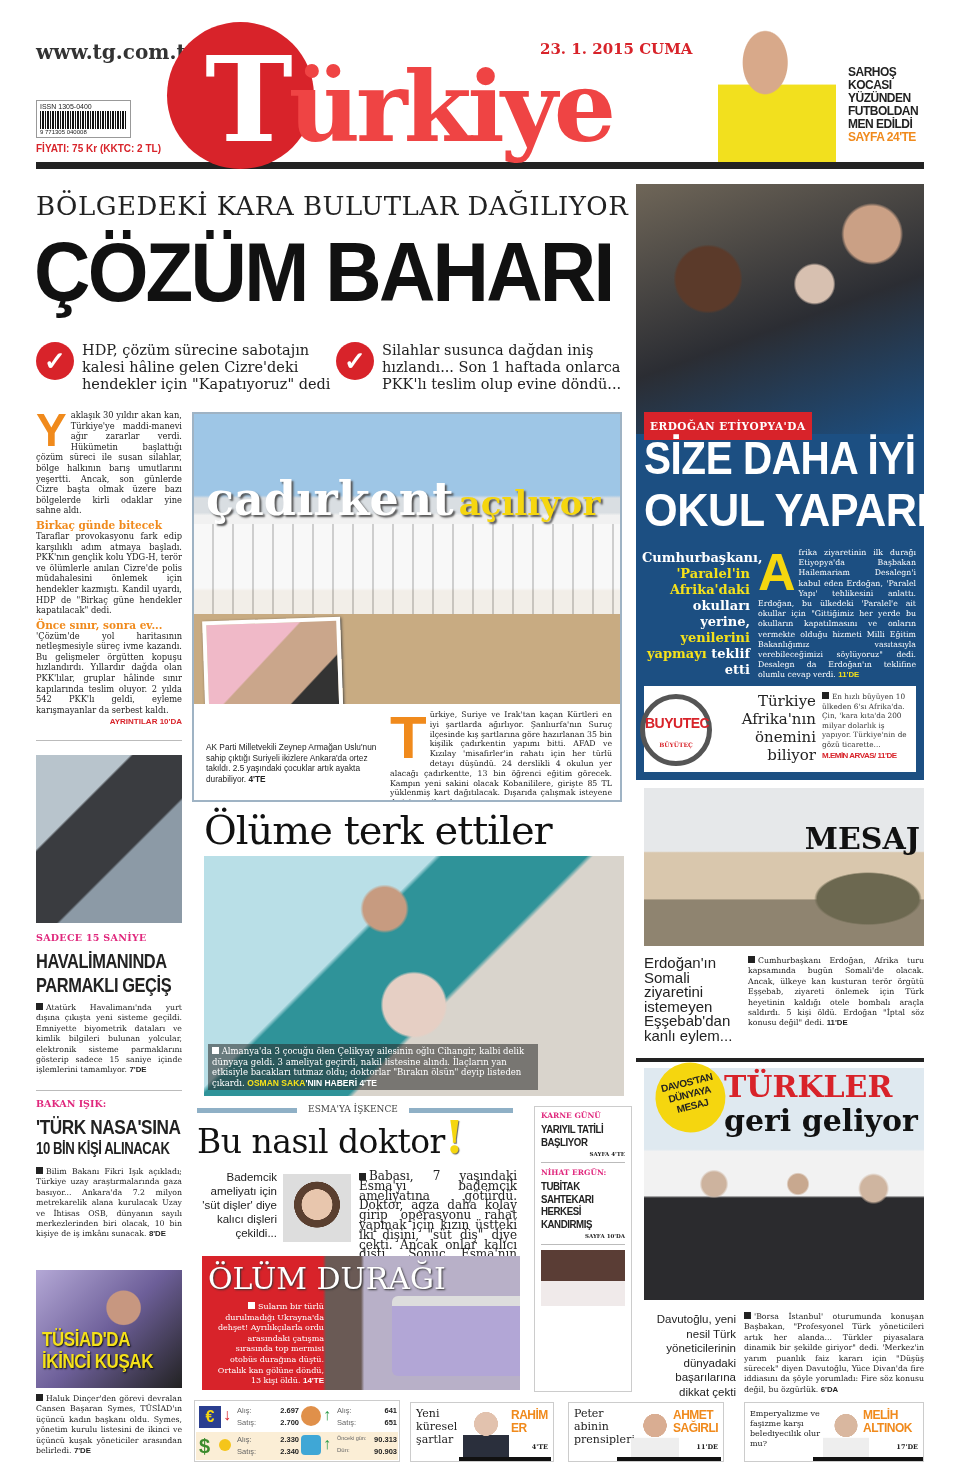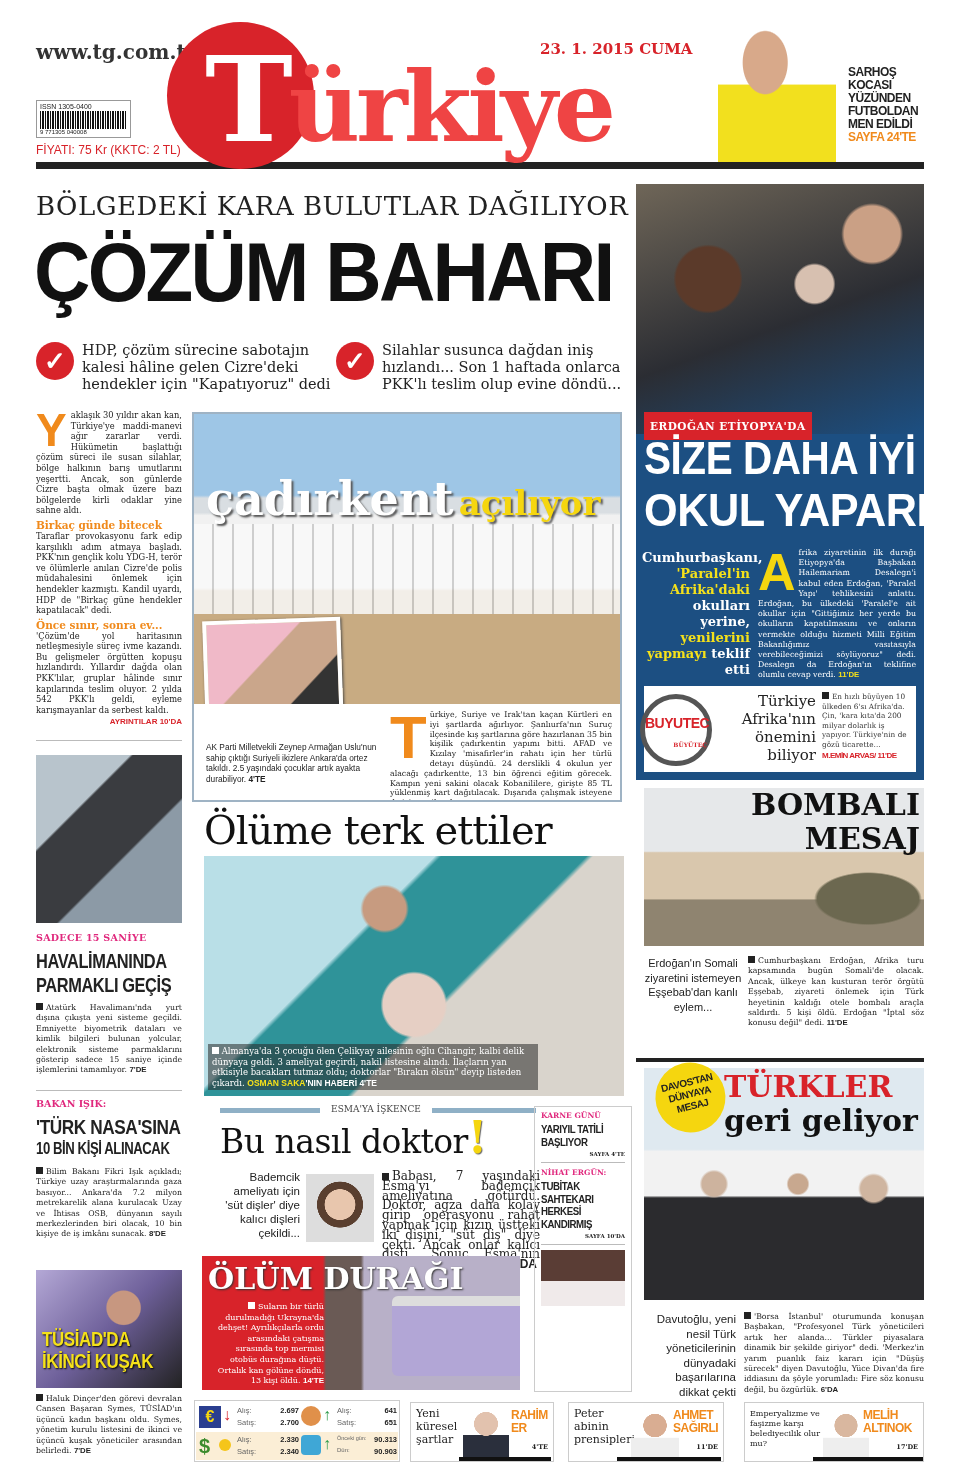--- a/index.html
+++ b/index.html
@@ -18,21 +18,21 @@
 </style>
 </head>
 <body>
 
 <div class="abs sans" style="left:36px;top:40px;font-size:20px;font-weight:bold;font-family:'DejaVu Serif',serif;color:#333">www.tg.com.tr</div>
 <div class="abs" style="left:36px;top:100px;width:95px;height:38px;border:1px solid #999;background:#fff;padding:2px 3px">
   <div class="sans" style="font-size:7px;line-height:8px">ISSN 1305-0400</div>
   <div style="height:18px;background:repeating-linear-gradient(90deg,#111 0 1px,#fff 1px 2px,#111 2px 4px,#fff 4px 5px)"></div>
   <div class="sans" style="font-size:6px;line-height:7px">9 771305 040008</div>
 </div>
-<div class="abs sans red" style="left:36px;top:143px;font-size:12px;font-weight:normal">FİYATI: 75 Kr  (KKTC: 2 TL)</div>
+<div class="abs sans red" style="left:36px;top:143px;font-size:10px;font-weight:bold">FİYATI: 75 Kr  (KKTC: 2 TL)</div>
 
 <div class="abs" style="left:167px;top:22px;width:147px;height:147px;border-radius:50%;background:#d8232a"></div>
 <div class="abs" style="left:205px;top:40px;height:120px;white-space:nowrap">
   <span style="font-family:'DejaVu Serif',serif;font-weight:bold;font-size:118px;line-height:120px;color:#fff;letter-spacing:-4px">T</span><span style="font-family:'DejaVu Serif',serif;font-weight:bold;font-size:98px;line-height:120px;color:#ef4444;letter-spacing:-4px">ürkiye</span>
 </div>
 <div class="abs red" style="left:540px;top:40px;font-size:15px;font-weight:bold;font-family:'DejaVu Serif',serif">23. 1. 2015 CUMA</div>
 
 <div class="abs photo" style="left:718px;top:20px;width:118px;height:142px;background:radial-gradient(ellipse at 40% 30%,#d8a98a 0 22%,transparent 23%),linear-gradient(180deg,#fff 0 45%,#f2e01e 46% 100%);border-radius:40% 40% 0 0"></div>
 <div class="abs" style="left:848px;top:66px;width:90px">
   <div class="cond" style="font-size:12px;line-height:13px">SARHOŞ</div>
@@ -97,21 +97,21 @@
   <div class="ser" style="position:absolute;left:6px;top:366px;width:108px;text-align:right;font-size:13px;line-height:16px;font-weight:bold">
     <span style="color:#fff">Cumhurbaşkanı, </span><span style="color:#f5e11a">'Paralel'in Afrika'daki</span><span style="color:#fff"> okulları yerine, </span><span style="color:#f5e11a">yenilerini yapmayı</span><span style="color:#fff"> teklif etti</span>
   </div>
   <div class="small" style="position:absolute;left:122px;top:364px;width:158px;color:#fff;font-size:7.8px;line-height:10.2px">
     <span class="sans" style="float:left;font-size:52px;line-height:48px;font-weight:bold;color:#f5d60f;margin-right:3px">A</span>
     <span>frika ziyaretinin ilk durağı Etiyopya'da Başbakan Hailemariam Desalegn'i kabul eden Erdoğan, 'Paralel Yapı' tehlikesini anlattı. Erdoğan, bu ülkedeki 'Paralel'e ait okullar için "Gittiğimiz her yerde bu okulların kapatılmasını ve onların vermekte olduğu hizmeti Milli Eğitim Bakanlığımız vasıtasıyla verebileceğimizi söylüyoruz" dedi. Desalegn da Erdoğan'ın teklifine olumlu cevap verdi.</span>
     <b class="sans" style="color:#f5e11a">11'DE</b>
   </div>
 
   <div style="position:absolute;left:8px;top:502px;width:272px;height:86px;background:#fff">
-    <div style="position:absolute;left:-4px;top:8px;width:72px;height:72px;border-radius:50%;border:5px solid #555;background:#fff;text-align:right">
+    <div style="position:absolute;left:-4px;top:8px;width:72px;height:72px;border-radius:50%;border:5px solid #555;background:#fff;text-align:center">
       <div class="cond red" style="font-size:14px;line-height:36px;margin-top:6px;transform:none">BUYUTEC</div>
       <div class="ser red" style="font-size:6px;font-weight:bold">BÜYÜTEÇ</div>
     </div>
     <div class="ser" style="position:absolute;left:72px;top:6px;width:100px;text-align:right;font-size:15px;line-height:18px;color:#222">Türkiye Afrika'nın önemini biliyor</div>
     <div style="position:absolute;left:178px;top:6px;width:90px;font-size:7.3px;line-height:9.5px;color:#333">
       <span class="bullet">En hızlı büyüyen 10 ülkeden 6'sı Afrika'da. Çin, 'kara kıta'da 200 milyar dolarlık iş yapıyor. Türkiye'nin de gözü ticarette...</span>
       <div class="cond red" style="font-size:8px;margin-top:2px;transform:none"><span>M.EMİN ARVAS</span><span>/ 11'DE</span></div>
     </div>
   </div>
 </div>
@@ -151,31 +151,30 @@
   <div style="position:absolute;left:4px;top:50px;width:420px;height:240px;background:radial-gradient(circle at 43% 22%,#c79b80 0 7%,transparent 8%),radial-gradient(circle at 50% 62%,#e6cfc4 0 12%,transparent 13%),linear-gradient(135deg,#b9dfe7 0 35%,#2f9399 36% 58%,#d9d4cc 59%)"></div>
   <div class="ser" style="position:absolute;left:8px;top:238px;width:330px;font-size:8.5px;line-height:10.6px;color:#fff;background:rgba(40,40,40,.55);padding:2px 4px">
     <span style="display:inline-block;width:7px;height:7px;background:#fff"></span>
     <span>Almanya'da 3 çocuğu ölen Çelikyay ailesinin oğlu Cihangir, kalbi delik dünyaya geldi. 3 ameliyat geçirdi, nakil listesine alındı. İlaçların yan etkisiyle bacakları tutmaz oldu; doktorlar "Bırakın ölsün" deyip listeden çıkardı.</span>
     <b class="sans" style="color:#f5e11a">OSMAN SAKA</b><b class="sans">'NIN HABERİ 4'TE</b>
   </div>
 </div>
 
 <div class="abs" style="left:644px;top:788px;width:280px;height:262px">
   <div style="position:absolute;left:0;top:0;width:280px;height:158px;background:radial-gradient(ellipse at 80% 70%,#6c6850 0 16%,transparent 17%),linear-gradient(180deg,#e6e8ea 0 40%,#d9c7ad 41% 70%,#8f8470 71%)"></div>
-  <div class="ser" style="position:absolute;right:4px;top:0;font-size:30px;line-height:34px;font-weight:bold;color:#111">BOMBALI</div>
   <div class="ser" style="position:absolute;right:4px;top:34px;font-size:30px;line-height:34px;font-weight:bold;color:#111">MESAJ</div>
-  <div class="sans" style="position:absolute;left:0;top:168px;width:98px;text-align:center;font-size:11px;line-height:14.5px;color:#222">Erdoğan'ın Somali ziyaretini istemeyen Eşşebab'dan kanlı eylem...</div>
+  <div class="sans" style="position:absolute;left:0;top:168px;width:98px;text-align:left;font-size:15px;line-height:14.5px;color:#222">Erdoğan'ın Somali ziyaretini istemeyen Eşşebab'dan kanlı eylem...</div>
   <div class="small" style="position:absolute;left:104px;top:168px;width:176px;font-size:7.8px;line-height:10.4px">
     <span class="bullet">Cumhurbaşkanı Erdoğan, Afrika turu kapsamında bugün Somali'de olacak. Ancak, ülkeye kan kusturan terör örgütü Eşşebab, ziyareti önlemek için Türk heyetinin kaldığı otele bombalı araçla saldırdı. 5 kişi öldü. Erdoğan "İptal söz konusu değil" dedi.</span>
     <b class="sans">11'DE</b>
   </div>
 </div>
 <div class="abs" style="left:636px;top:1058px;width:288px;height:4px;background:#222"></div>
 
-<div class="abs" style="left:216px;top:1104px;width:326px;height:146px">
+<div class="abs" style="left:193px;top:1104px;width:326px;height:146px">
   <div style="position:absolute;left:4px;top:4px;width:100px;height:5px;background:#8fb0c6"></div>
   <div class="ser" style="position:absolute;left:110px;top:0;width:100px;text-align:center;font-size:9px;color:#444">ESMA'YA İŞKENCE</div>
   <div style="position:absolute;left:216px;top:4px;width:104px;height:5px;background:#8fb0c6"></div>
   <div class="ser" style="position:absolute;left:4px;top:14px;font-size:33px;line-height:40px;white-space:nowrap;color:#111;letter-spacing:-.5px">
     <span>Bu nasıl doktor</span><span style="color:#f5d60f;font-weight:bold;font-size:44px;text-shadow:1px 1px 1px #666">!</span>
   </div>
   <div class="sans" style="position:absolute;left:0;top:66px;width:84px;text-align:right;font-size:11.5px;line-height:14px;color:#222">Bademcik ameliyatı için 'süt dişler' diye kalıcı dişleri çekildi...</div>
   <div style="position:absolute;left:90px;top:70px;width:68px;height:68px;background:radial-gradient(circle at 50% 45%,#e8c6ad 0 30%,#5a3f2f 31% 45%,#ddd 46%)"></div>
   <div class="small" style="position:absolute;left:166px;top:68px;width:158px;font-size:12px;line-height:9.8px">
     <span class="bullet">Babası, 7 yaşındaki Esma'yı bademcik ameliyatına götürdü. Doktor, ağza daha kolay girip operasyonu rahat yapmak için kızın üstteki iki dişini, "süt diş" diye çekti. Ancak onlar kalıcı dişti... Sonuç, Esma'nın psikolojisi bozuldu!</span>
@@ -194,21 +193,21 @@
     <div class="ser pink" style="font-size:7.5px;font-weight:bold">NİHAT ERGÜN:</div>
     <div class="cond" style="font-size:11px;line-height:12.5px;margin-top:3px;transform:scaleX(.88);width:100px">TUBİTAK SAHTEKARI HERKESİ KANDIRMIŞ</div>
     <div class="ser" style="font-size:5.5px;font-weight:bold;text-align:right;margin-top:3px">SAYFA 10'DA</div>
   </div>
   <div class="hr" style="margin:5px 0"></div>
   <div style="height:56px;background:linear-gradient(180deg,#5a3d35 0 55%,#f0eaea 56%),radial-gradient(circle,#3c6fae,#222)"></div>
 </div>
 
 <div class="abs" style="left:202px;top:1256px;width:318px;height:134px;background:linear-gradient(90deg,#d8232a 0 38%,#6a5a55 39% 50%,#b8b0c8 51% 100%);overflow:hidden">
   <div style="position:absolute;left:190px;top:40px;width:128px;height:80px;background:#b2a6d6;border-radius:6px 0 0 6px;border-top:10px solid #ddd"></div>
-  <div class="ser" style="position:absolute;left:6px;top:6px;font-size:30px;line-height:34px;font-weight:bold;color:#fff;white-space:nowrap;text-shadow:1px 1px 2px #333">ÖLÜM DURAĞI</div>
+  <div class="ser" style="position:absolute;left:6px;top:6px;font-size:30px;line-height:34px;font-weight:normal;color:#fff;white-space:nowrap;text-shadow:1px 1px 2px #333">ÖLÜM DURAĞI</div>
   <div class="ser" style="position:absolute;left:8px;top:46px;width:114px;font-size:8px;line-height:10.6px;color:#fff;text-align:right">
     <span style="display:inline-block;width:7px;height:7px;background:#fff"></span>
     <span>Suların bir türlü durulmadığı Ukrayna'da dehşet! Ayrılıkçılarla ordu arasındaki çatışma sırasında top mermisi otobüs durağına düştü. Ortalık kan gölüne döndü, 13 kişi öldü.</span>
     <b class="sans">14'TE</b>
   </div>
 </div>
 
 <div class="abs" style="left:644px;top:1068px;width:280px;height:330px">
   <div style="position:absolute;left:0;top:0;width:280px;height:232px;background:radial-gradient(circle at 25% 50%,#cdb39e 0 5%,transparent 6%),radial-gradient(circle at 55% 50%,#c8a88f 0 5%,transparent 6%),radial-gradient(circle at 82% 52%,#cfb5a0 0 5%,transparent 6%),linear-gradient(180deg,#dfe9f0 0 35%,#f2f2f2 36% 55%,#2b2b2e 56%)"></div>
   <div class="cond" style="position:absolute;left:4px;top:4px;width:70px;height:70px;border-radius:50%;background:#f5d60f;text-align:center;font-size:10px;line-height:12px;padding-top:14px;transform:rotate(-14deg);color:#222">DAVOS'TAN DÜNYAYA MESAJ</div>

